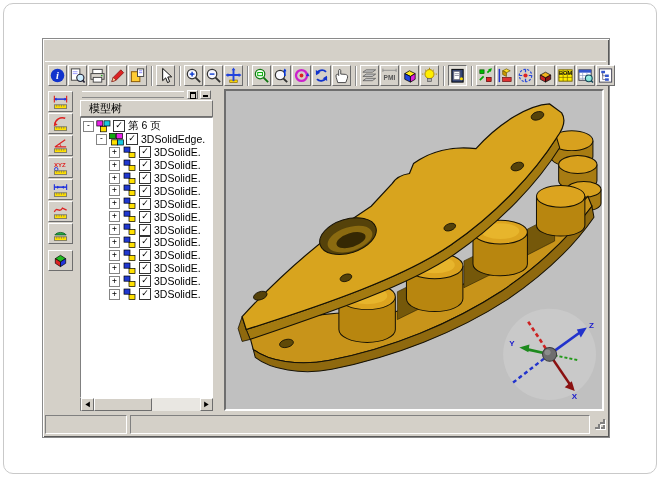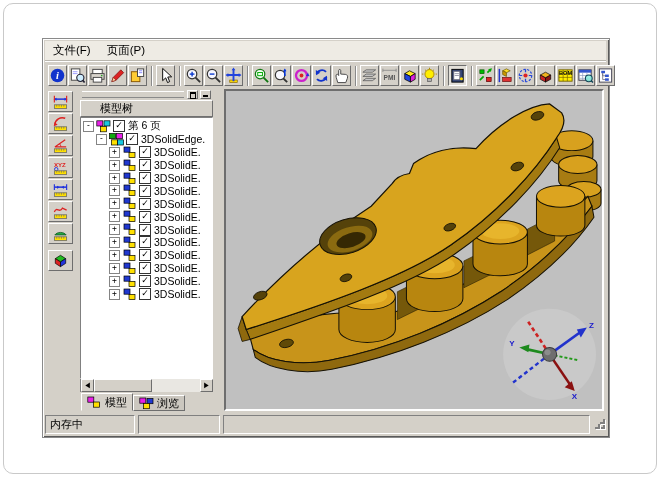--- a/index.html
+++ b/index.html
@@ -25,21 +25,21 @@
   .vbtn:last-child{margin-top:5px;}
   
   .treepanel{width:133px;margin-left:5px;display:flex;flex-direction:column;background:#d4d0c8;}
   .gripbar{height:11px;display:flex;align-items:center;}
   .gripper{flex:1;height:5px;border-top:1px solid #fff;border-bottom:1px solid #8a8a8a;margin:0 3px 0 2px;}
   .mini{width:11px;height:9px;background:#d4d0c8;border:1px solid;border-color:#fff #6e6e6e #6e6e6e #fff;
        margin-right:2px;position:relative;padding:0;}
   .mini .sq{position:absolute;left:2px;top:1px;width:4px;height:4px;border:1px solid #000;border-top-width:2px;}
   .mini .ln{position:absolute;left:2px;bottom:1px;width:5px;height:2px;border-bottom:2px solid #000;}
   .phead{height:15px;border:1px solid;border-color:#fff #707070 #707070 #fff;font-size:11px;
-       display:flex;align-items:center;padding-left:19px;background:#d4d0c8;}
+       display:flex;align-items:center;padding-left:8px;background:#d4d0c8;}
   .treearea{flex:1;background:#fff;border:1px solid;border-color:#808080 #fff #fff #808080;
        overflow:hidden;padding-top:2px;}
   .trow{height:12.9px;display:flex;align-items:center;font-size:10.5px;white-space:nowrap;}
   .texp{width:9px;height:9px;border:1px solid #848484;background:#fff;font-size:8px;line-height:7px;
        text-align:center;color:#000;margin-right:2px;flex:none;font-family:"DejaVu Sans Mono",monospace;}
   .tcb{width:10px;height:10px;border:1px solid #333;background:#fff;font-size:9px;line-height:9px;
        text-align:center;margin:0 3px 0 2px;flex:none;}
   .ticon{flex:none;display:flex;}
   .hscroll{height:13px;display:flex;align-items:stretch;background:#e9e7e2;border-left:1px solid #808080;}
   .sbtn{width:13px;background:#d4d0c8;border:1px solid;border-color:#fff #6e6e6e #6e6e6e #fff;
@@ -63,24 +63,20 @@
   .grip i:nth-child(3){right:6px;bottom:1px;}
 </style>
 </head>
 <body>
 
 <div class="canvas">
   <div class="photo-frame"></div>
 
   <div class="app">
 
-    <div class="menubar">
-        <div class="menuitem">文件(F)</div>
-        <div class="menuitem">页面(P)</div>
-      </div>
 
     <div class="toolbar">
         <button class="tbtn">
           <span style="display:flex">
             <svg width="17" height="17" viewBox="0 0 18 18">
               <circle cx="9" cy="9" r="7.2" fill="#1133cc"></circle>
               <text x="9" y="13" font-size="11" font-weight="bold" font-style="italic" text-anchor="middle" fill="#fff" font-family="Liberation Serif,serif">i</text>
             </svg>
           </span>
         </button>
@@ -596,41 +592,20 @@
               <span class="tcb">✓</span>
               <span>3DSolidE.</span>
             </div>
           </div>
         <div class="hscroll">
           <button class="sbtn">◀</button>
           <div class="sthumb"></div>
           <div style="flex:1"></div>
           <button class="sbtn">▶</button>
         </div>
-        <div class="tabs">
-            <div class="tab">
-              <span style="display: flex;">
-                <svg width="15" height="13" viewBox="0 0 15 13">
-                  <rect x="0.8" y="1" width="6" height="5.2" fill="#e820e8" stroke="#000" stroke-width="0.7"></rect>
-                  <rect x="6.5" y="6" width="6" height="5.2" fill="#ffe000" stroke="#000" stroke-width="0.7"></rect>
-                </svg>
-              </span>
-              <span>模型</span>
-            </div>
-            <div class="tab inactive">
-              <span style="display: flex;">
-                <svg width="15" height="13" viewBox="0 0 15 13">
-                  <rect x="0.8" y="1" width="6" height="5.2" fill="#e820e8" stroke="#000" stroke-width="0.7"></rect>
-                  <rect x="8" y="1.5" width="6" height="5.2" fill="#2038d0" stroke="#000" stroke-width="0.7"></rect>
-                  <rect x="4.5" y="6.5" width="6" height="5.2" fill="#ffe000" stroke="#000" stroke-width="0.7"></rect>
-                </svg>
-              </span>
-              <span>浏览</span>
-            </div>
-          </div>
       </div>
 
       <div class="splitter"></div>
 
       <div class="viewport">
         <svg viewBox="228 90 373 320" preserveAspectRatio="none">
 
           <g>
             <path d="M550,140 L550,156 A21,10 0 0 0 592,156 L592,140" fill="#a87c12" stroke="#151105" stroke-width="1"></path>
             <ellipse cx="571" cy="140" rx="21" ry="10" fill="#d8a11e" stroke="#151105" stroke-width="1"></ellipse>
@@ -700,21 +675,20 @@
             <text x="588" y="329" font-size="8" font-weight="bold" fill="#1a1acc">Z</text>
             <text x="509" y="347" font-size="8" font-weight="bold" fill="#1a1acc">Y</text>
             <text x="571" y="400" font-size="8" font-weight="bold" fill="#1a1acc">X</text>
           </g>
         </svg>
       </div>
     </div>
 
     <div class="statusbar">
 
-      <div class="scell" style="width: 80px; flex: 0 0 auto;">内存中</div>
         <div class="scell" style="width: 72px; flex: 0 0 auto;"></div>
         <div class="scell" style="flex: 1 1 0%;"></div>
         <div class="grip">
           <i></i>
           <i></i>
           <i></i>
         </div>
     </div>
 
   </div>

